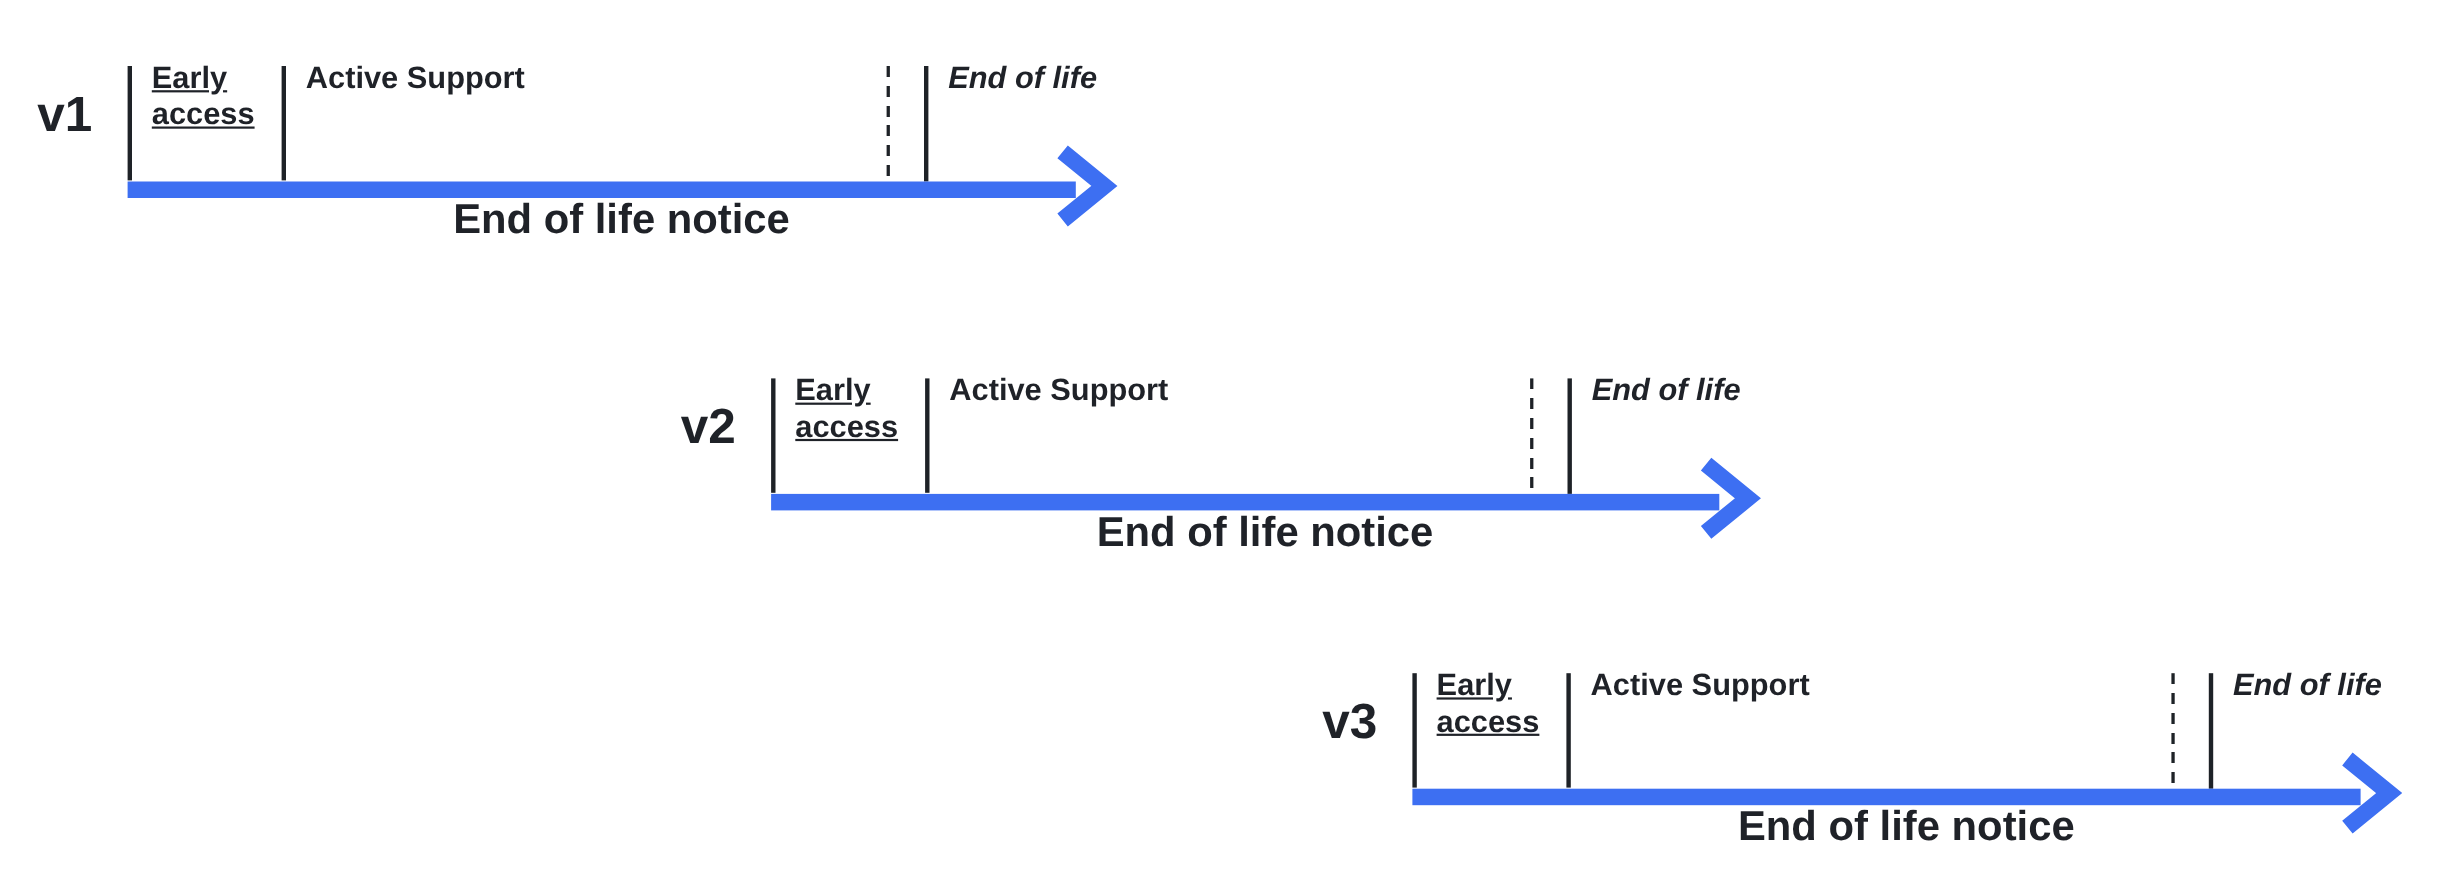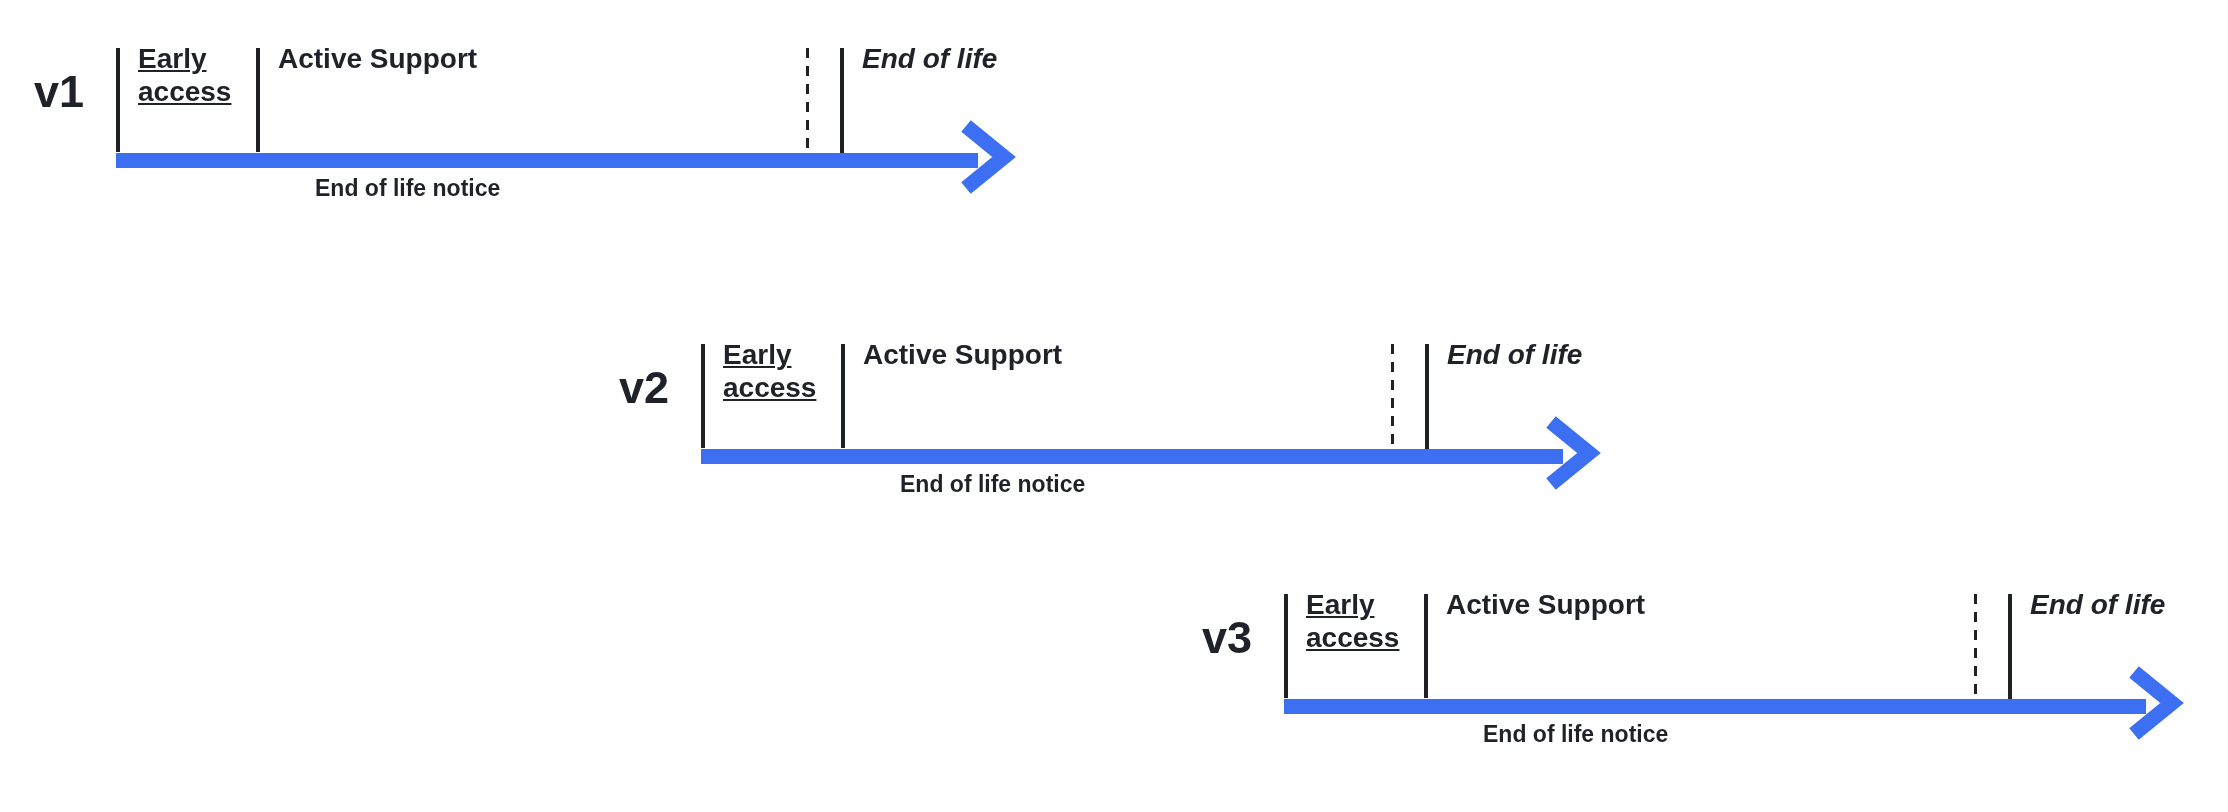--- a/index.html
+++ b/index.html
@@ -15,23 +15,23 @@
     position: relative;
     width: 2228px;
     height: 812px;
     background: #ffffff;
   }
   .timeline-row {
     position: absolute;
     width: 1042px;
     height: 175px;
   }
-  .row-0 { left: 18px;   top: 48px;  }
+  .row-0 { left: 18px;   top: 60px;  }
   .row-1 { left: 603px;  top: 344px; }
-  .row-2 { left: 1186px; top: 594px; }
+  .row-2 { left: 1186px; top: 612px; }
 
   .version-label {
     position: absolute;
     left: 0;
     top: 21px;
     width: 66px;
     text-align: right;
     font-size: 45px;
     line-height: 45px;
     font-weight: bold;
@@ -81,22 +81,22 @@
   .arrow-head {
     position: absolute;
     left: 941px;
     top: 71px;
   }
   .notice-label {
     position: absolute;
     left: 297px;
     top: 124px;
     width: 500px;
-    text-align: left;
-    font-size: 23px;
+    text-align: center;
+    font-size: 38px;
     line-height: 33px;
     font-weight: bold;
     color: #1f2228;
     white-space: nowrap;
   }
 </style>
 </head>
 <body>
 
 <div class="canvas">

